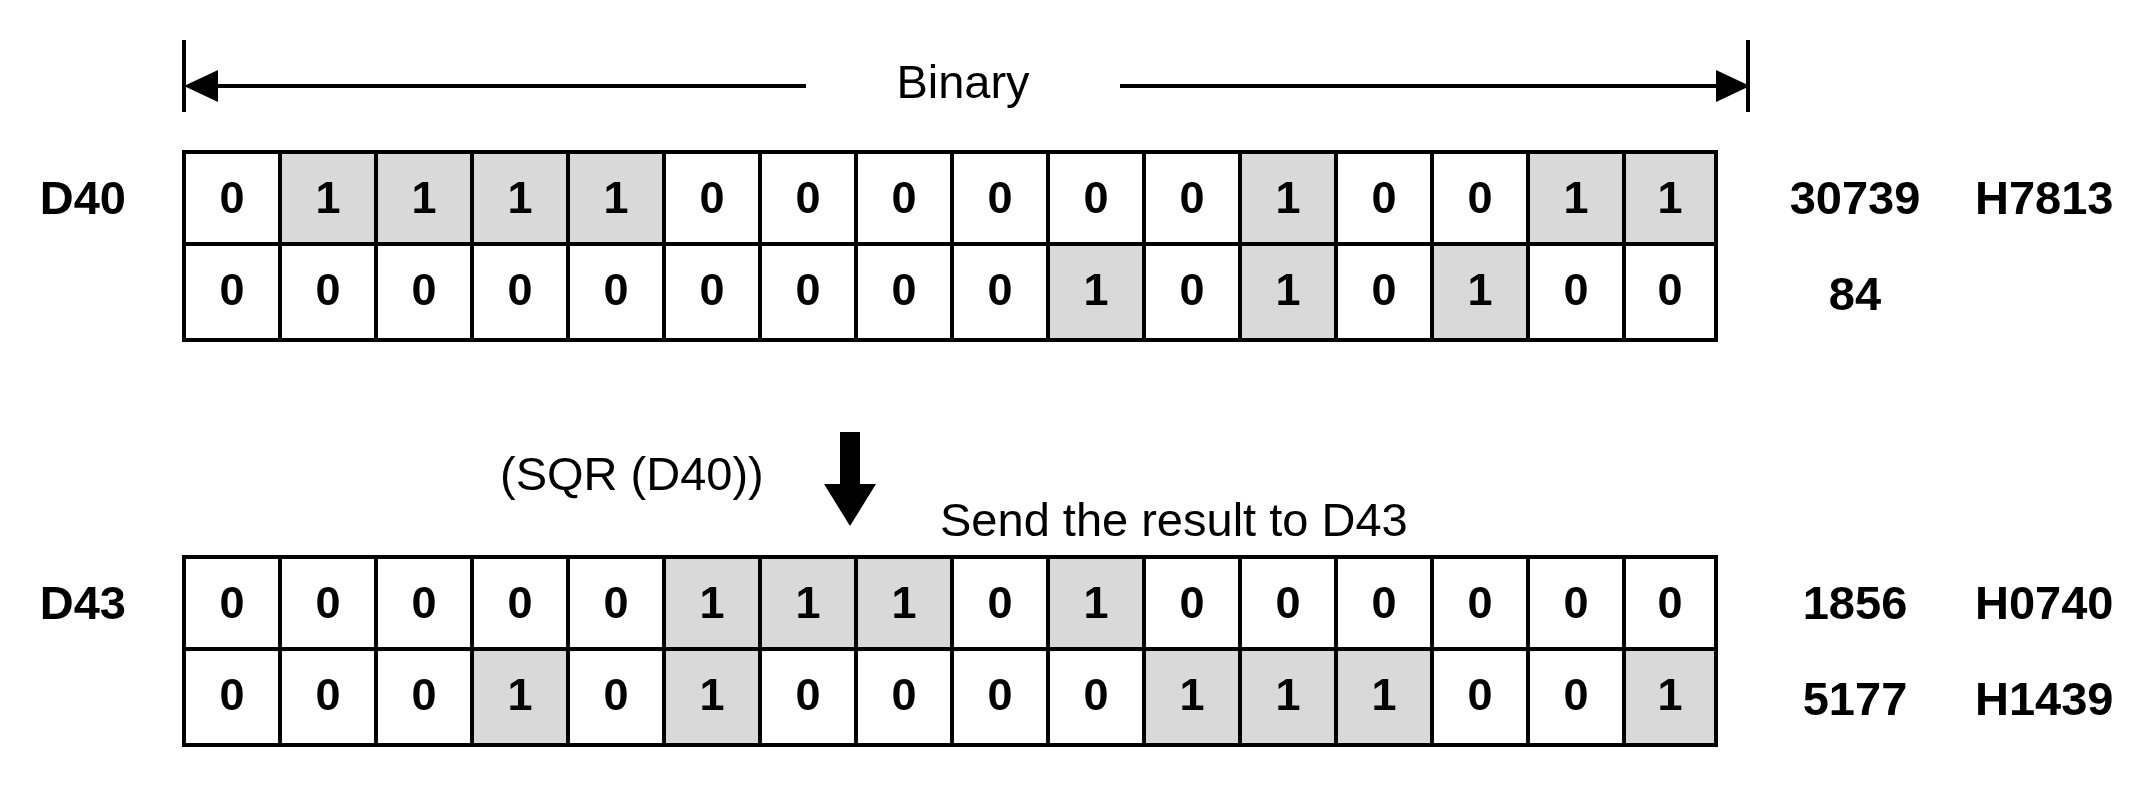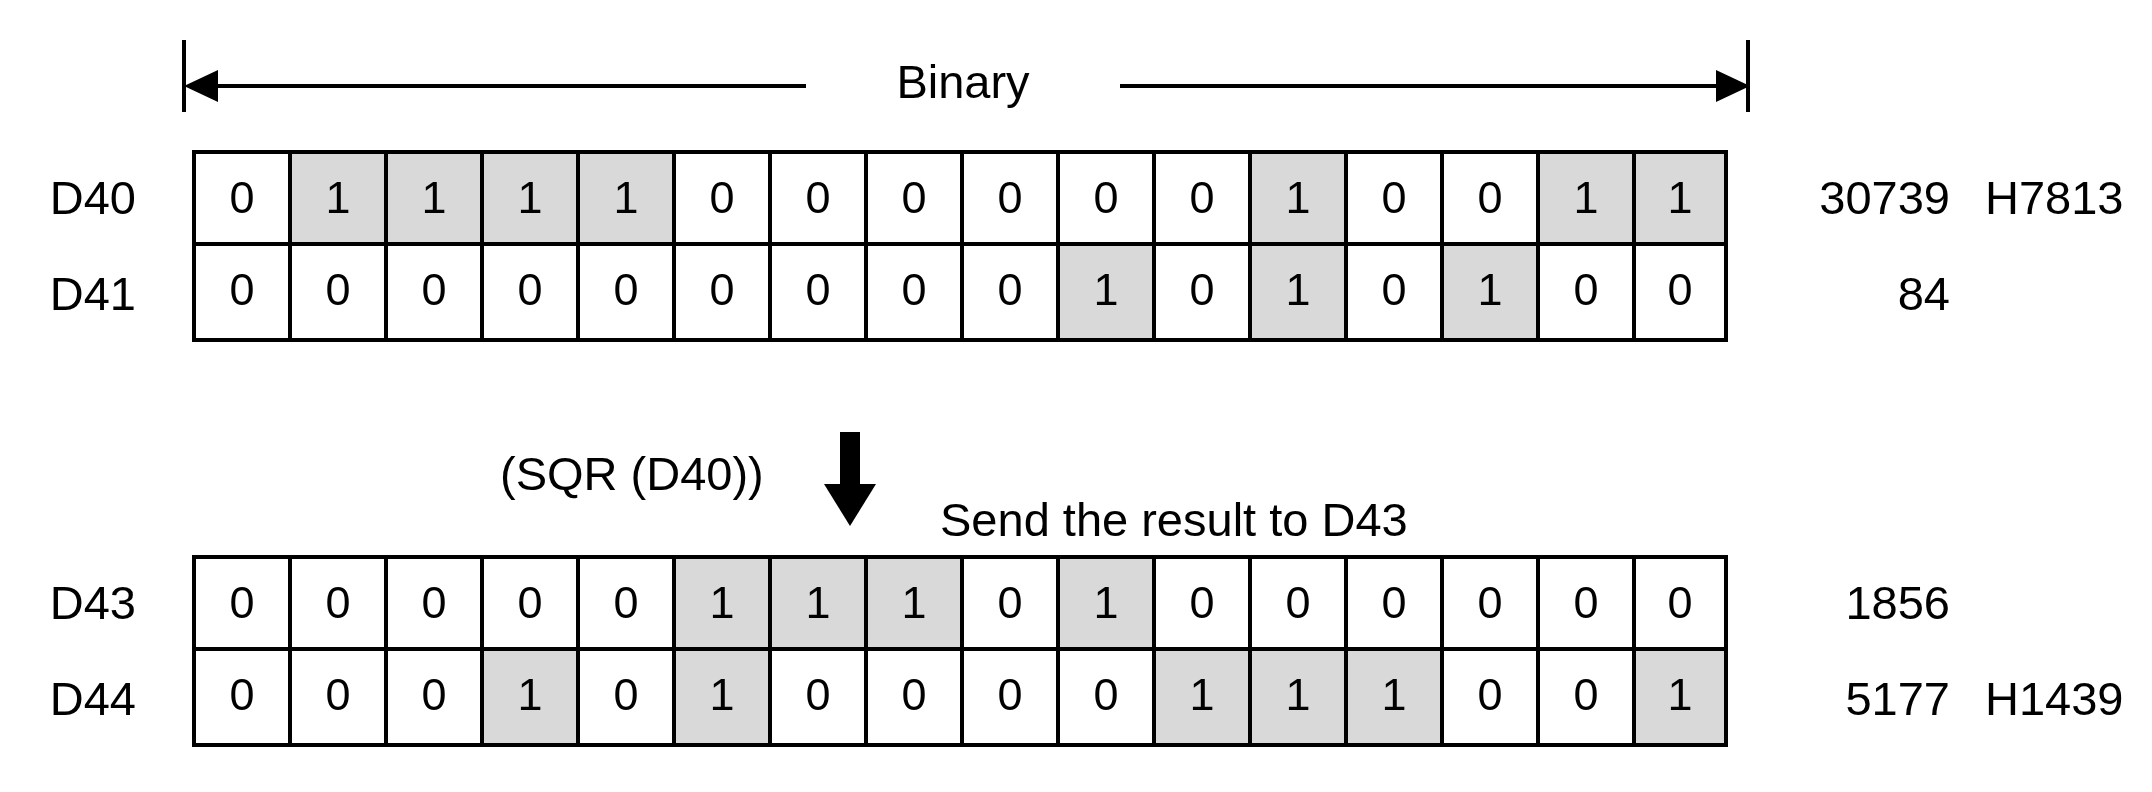--- a/index.html
+++ b/index.html
@@ -19,22 +19,23 @@
   .diagram {
     position: absolute;
     left: 0; top: 0;
     width: 2152px;
     height: 792px;
   }
 
   
   .block {
     position: absolute;
-    left: 10px;
+    left: 0;
     width: 1992px;
+    font-weight: bold;
   }
 
   .rowline {
     position: relative;
     height: 96px;
     width: 2152px;
   }
 
   
   .reg-label {
@@ -77,21 +78,21 @@
   .rowline + .rowline .bit { border-top: none; }
 
   
   .dec {
     position: absolute;
     left: 1770px;
     width: 170px;
     top: 0;
     height: 96px;
     line-height: 96px;
-    text-align: right;
+    text-align: center;
     font-size: 47px;
     white-space: nowrap;
   }
   .hex {
     position: absolute;
     left: 1975px;
     width: 160px;
     top: 0;
     height: 96px;
     line-height: 96px;
@@ -227,21 +228,20 @@
           <div class="bit on">1</div>
           <div class="bit">0</div>
           <div class="bit">0</div>
           <div class="bit on">1</div>
           <div class="bit on">1</div>
         </div>
         <div class="dec">30739</div>
         <div class="hex">H7813</div>
       </div>
       <div class="rowline">
-        <div class="reg-label">D41</div>
         <div class="bits">
           <div class="bit">0</div>
           <div class="bit">0</div>
           <div class="bit">0</div>
           <div class="bit">0</div>
           <div class="bit">0</div>
           <div class="bit">0</div>
           <div class="bit">0</div>
           <div class="bit">0</div>
           <div class="bit">0</div>
@@ -281,23 +281,23 @@
           <div class="bit">0</div>
           <div class="bit on">1</div>
           <div class="bit">0</div>
           <div class="bit">0</div>
           <div class="bit">0</div>
           <div class="bit">0</div>
           <div class="bit">0</div>
           <div class="bit">0</div>
         </div>
         <div class="dec">1856</div>
+        <div class="hex">H0740</div>
       </div>
       <div class="rowline">
-        <div class="reg-label">D44</div>
         <div class="bits">
           <div class="bit">0</div>
           <div class="bit">0</div>
           <div class="bit">0</div>
           <div class="bit on">1</div>
           <div class="bit">0</div>
           <div class="bit on">1</div>
           <div class="bit">0</div>
           <div class="bit">0</div>
           <div class="bit">0</div>

